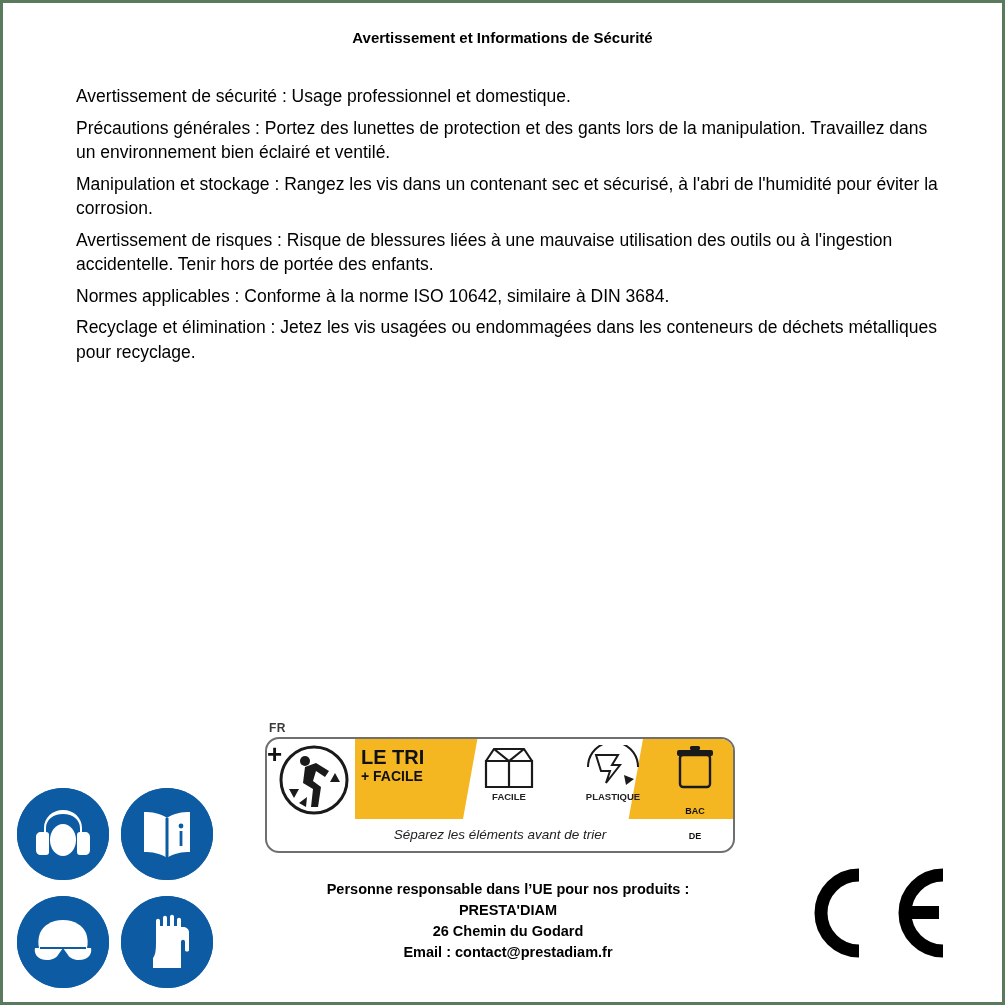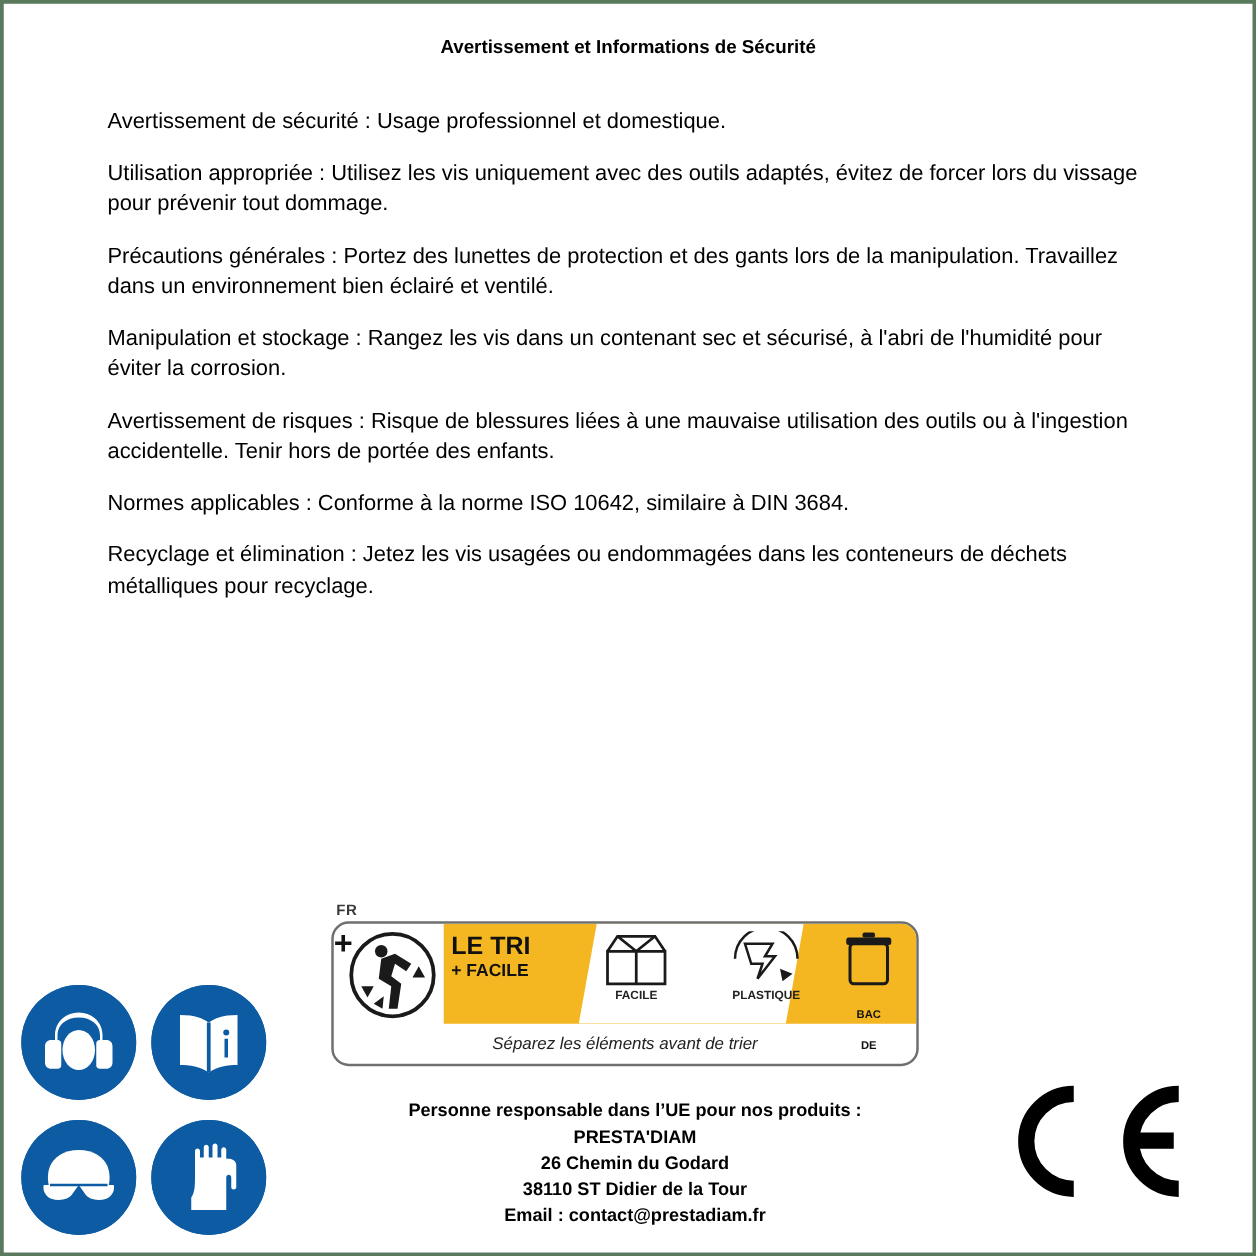--- a/index.html
+++ b/index.html
@@ -24,21 +24,21 @@
     color: #000;
     margin-top: 26px;
   }
   #safety-text {
     margin: 38px 56px 0 66px;
     font-size: 17.5px;
     line-height: 1.40;
     color: #000;
   }
   #safety-text p {
-    margin: 17px;
+    margin: 7px;
   }
 
   
   #pictograms {
     position: absolute;
     left: 14px;
     bottom: 14px;
     width: 200px;
     height: 200px;
   }
@@ -181,21 +181,20 @@
 </style>
 </head>
 <body>
 
 <div id="page">
 
   <div id="doc-title">Avertissement et Informations de Sécurité</div>
 
   <div id="safety-text">
     <p>Avertissement de sécurité : Usage professionnel et domestique.</p>
-    <p>Utilisation appropriée : Utilisez les vis uniquement avec des outils adaptés, évitez de forcer lors du vissage pour prévenir tout dommage.</p>
     <p>Précautions générales : Portez des lunettes de protection et des gants lors de la manipulation. Travaillez dans un environnement bien éclairé et ventilé.</p>
     <p>Manipulation et stockage : Rangez les vis dans un contenant sec et sécurisé, à l'abri de l'humidité pour éviter la corrosion.</p>
     <p>Avertissement de risques : Risque de blessures liées à une mauvaise utilisation des outils ou à l'ingestion accidentelle. Tenir hors de portée des enfants.</p>
     <p>Normes applicables : Conforme à la norme ISO 10642, similaire à DIN 3684.</p>
     <p>Recyclage et élimination : Jetez les vis usagées ou endommagées dans les conteneurs de déchets métalliques pour recyclage.</p>
   </div>
 
   <div id="pictograms">
 
     <div class="picto tl">
@@ -290,21 +289,20 @@
       <div id="tri-footer">Séparez les éléments avant de trier</div>
     </div>
   </div>
 
   <div id="responsible">
     <div>
       <span>Personne responsable dans l’</span><span>UE</span><span> pour nos produits :</span>
     </div>
     <div>PRESTA'DIAM</div>
     <div>26 Chemin du Godard</div>
-    <div>38110 ST Didier de la Tour</div>
     <div>Email : contact@prestadiam.fr</div>
   </div>
 
   <div id="ce-mark">
     <svg width="150" height="100" viewBox="0 0 150 100">
       <path d="M56 12a38 38 0 1 0 0 76" fill="none" stroke="#000000" stroke-width="13"></path>
       <path d="M140 12a38 38 0 1 0 0 76" fill="none" stroke="#000000" stroke-width="13"></path>
       <rect x="100" y="43" width="36" height="13" fill="#000000"></rect>
     </svg>
   </div>

